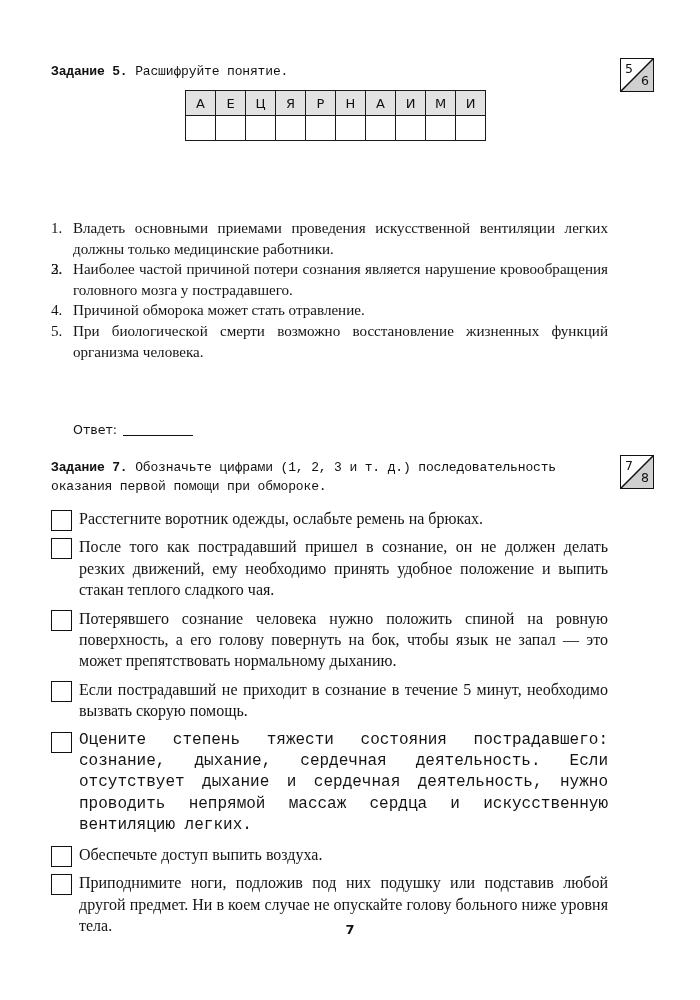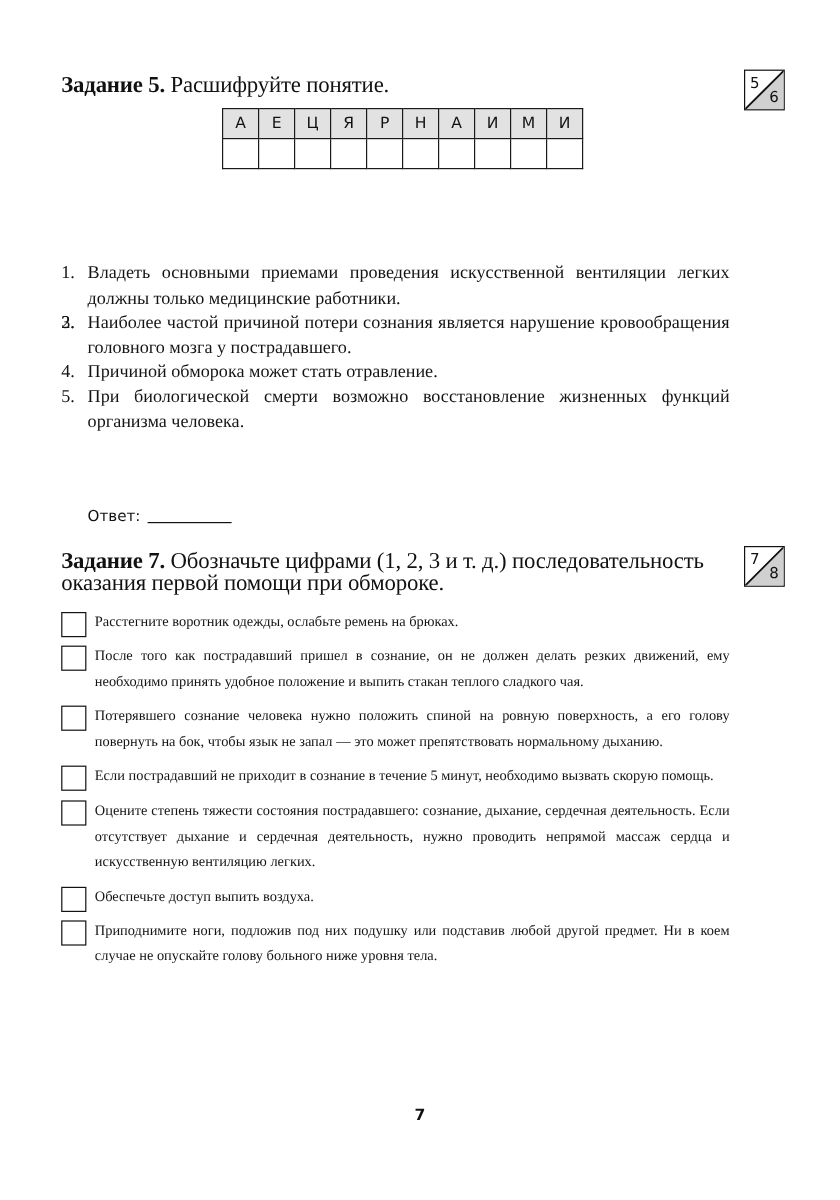--- a/index.html
+++ b/index.html
@@ -20,22 +20,22 @@
     position: absolute;
     left: 0; top: 0;
     width: 700px;
     height: 1000px;
   }
 
   .task-head {
     position: absolute;
     left: 51px;
     width: 560px;
-    font-family: Liberation Serif, serif;
-    font-size: 19px;
+    font-family: Liberation Mono, monospace;
+    font-size: 13px;
     line-height: 19px;
     color: #111;
     letter-spacing: -0.15px;
   }
   .task-head b {
     font-weight: bold;
   }
 
   
   .corner-box {
@@ -134,21 +134,21 @@
   
   .check-list {
     position: absolute;
     left: 51px;
     width: 557px;
   }
   .check-item {
     position: relative;
     padding-left: 28px;
     font-family: "Liberation Serif", "DejaVu Serif", serif;
-    font-size: 12px;
+    font-size: 16px;
     line-height: 21.4px;
     text-align: justify;
     color: #141414;
   }
   .check-item .checkbox {
     position: absolute;
     left: 0;
     top: 2px;
     width: 21px;
     height: 21px;
@@ -271,27 +271,27 @@
     <div class="check-item" style="margin-bottom:7px;">
       <span class="checkbox"></span>
       <span>Потерявшего сознание человека нужно положить спиной на ровную поверхность, а его голову повернуть на бок, чтобы язык не запал — это может препятствовать нормальному дыханию.</span>
     </div>
 
     <div class="check-item" style="margin-bottom:8px;">
       <span class="checkbox"></span>
       <span>Если пострадавший не приходит в сознание в течение 5 минут, необходимо вызвать скорую помощь.</span>
     </div>
 
+    <div class="check-item" style="margin-bottom:7px;font-family:Liberation Mono, monospace;">
+      <span class="checkbox"></span>
+      <span>Оцените степень тяжести состояния пострадавшего: сознание, дыхание, сердечная деятельность. Если отсутствует дыхание и сердечная деятельность, нужно проводить непрямой массаж сердца и искусственную вентиляцию легких.</span>
+    </div>
+
     <div class="check-item" style="margin-bottom:7px;">
       <span class="checkbox"></span>
-      <span>Оцените степень тяжести состояния пострадавшего: сознание, дыхание, сердечная деятельность. Если отсутствует дыхание и сердечная деятельность, нужно проводить непрямой массаж сердца и искусственную вентиляцию легких.</span>
-    </div>
-
-    <div class="check-item" style="margin-bottom:7px;">
-      <span class="checkbox"></span>
       <span>Обеспечьте доступ выпить воздуха.</span>
     </div>
 
     <div class="check-item">
       <span class="checkbox"></span>
       <span>Приподнимите ноги, подложив под них подушку или подставив любой другой предмет. Ни в коем случае не опускайте голову больного ниже уровня тела.</span>
     </div>
 
   </div>
 

